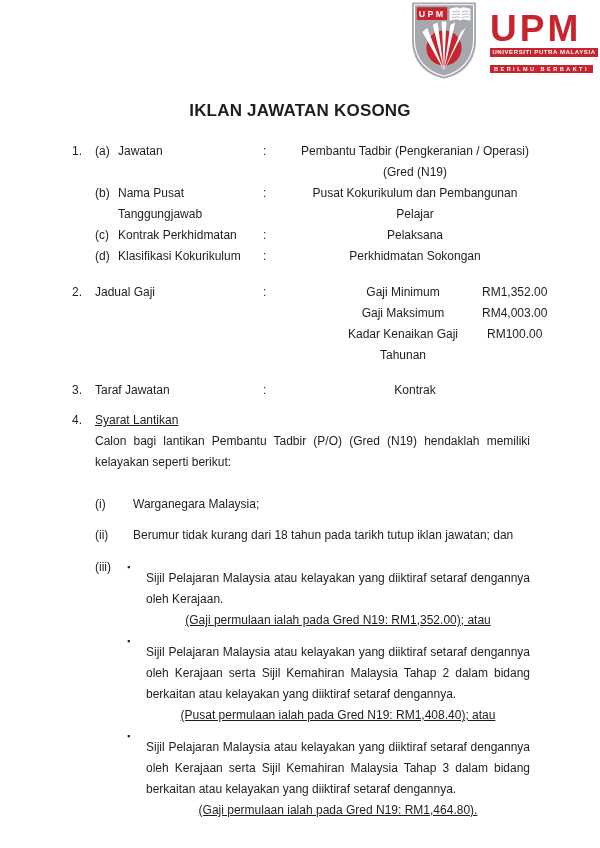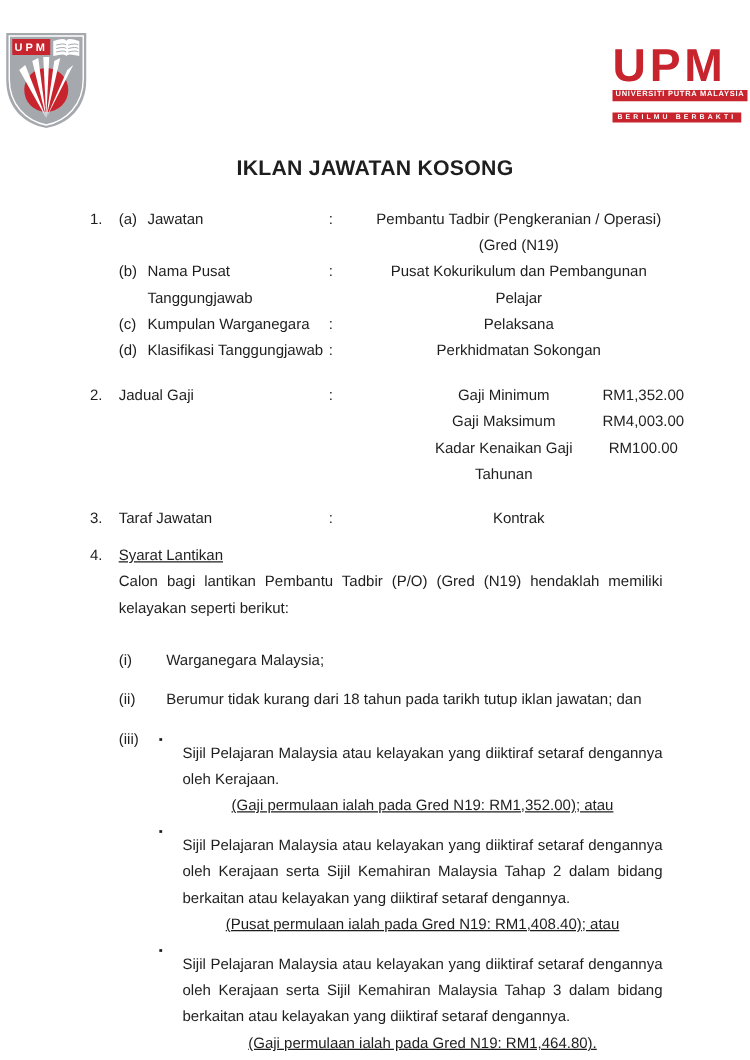--- a/index.html
+++ b/index.html
@@ -13,24 +13,23 @@
     font-family: "Liberation Sans", sans-serif;
     font-size: 12px;
     line-height: 21px;
     color: #1e1e1e;
     overflow: hidden;
   }
 
   
   .logo-row {
     display: flex;
-    justify-content: space-between;
+    justify-content: flex-end;
     align-items: flex-start;
     gap: 9px;
-    margin-top: 24px;
     height: 82px;
   }
   .crest-wrap { width: 74px; height: 80px; }
   .wordmark-block { margin-top: 13px; width: 110px; }
   .wordmark {
     font-size: 37px;
     line-height: 32px;
     font-weight: bold;
     color: #c8242e;
     letter-spacing: 3px;
@@ -162,28 +161,28 @@
       <div class="row">
         <span class="c-num"></span>
         <span class="c-key">(b)</span>
         <span class="c-label">Nama Pusat Tanggungjawab</span>
         <span class="c-colon">:</span>
         <span class="c-value">Pusat Kokurikulum dan Pembangunan Pelajar</span>
       </div>
       <div class="row">
         <span class="c-num"></span>
         <span class="c-key">(c)</span>
-        <span class="c-label">Kumpulan Warganegara</span>
+        <span class="c-label">Kontrak Perkhidmatan</span>
         <span class="c-colon">:</span>
         <span class="c-value">Pelaksana</span>
       </div>
       <div class="row">
         <span class="c-num"></span>
         <span class="c-key">(d)</span>
-        <span class="c-label">Klasifikasi Tanggungjawab</span>
+        <span class="c-label">Klasifikasi Kokurikulum</span>
         <span class="c-colon">:</span>
         <span class="c-value">Perkhidmatan Sokongan</span>
       </div>
     </div>
 
     <div class="sec-2">
       <div class="row">
         <span class="c-num">2.</span>
         <span class="c-label2">Jadual Gaji</span>
         <span class="c-colon">:</span>

